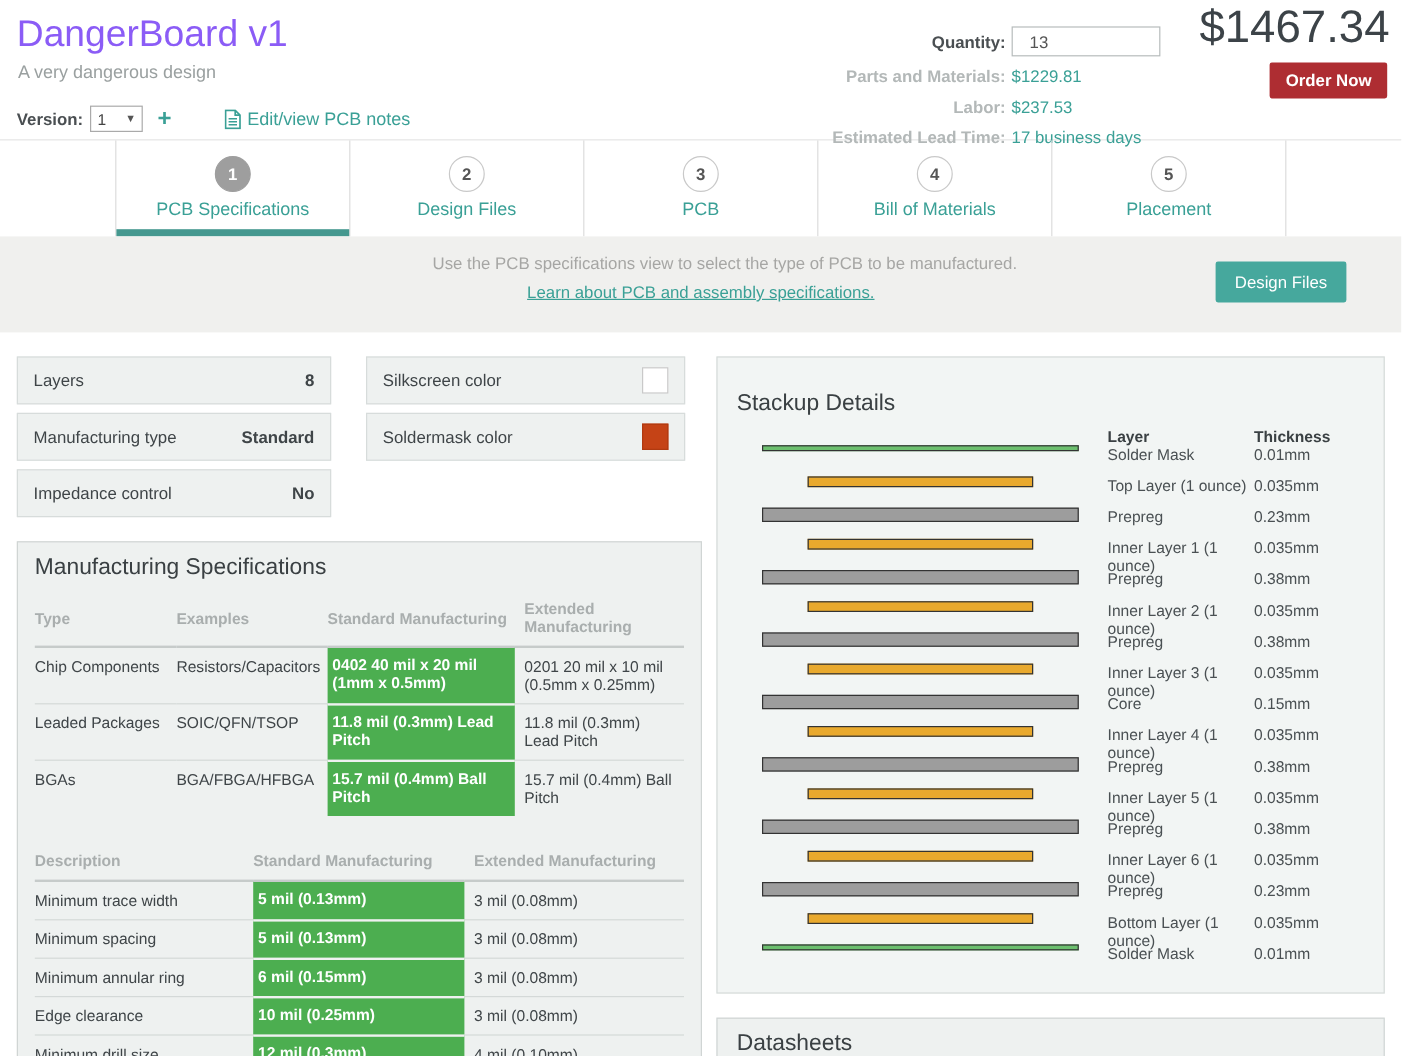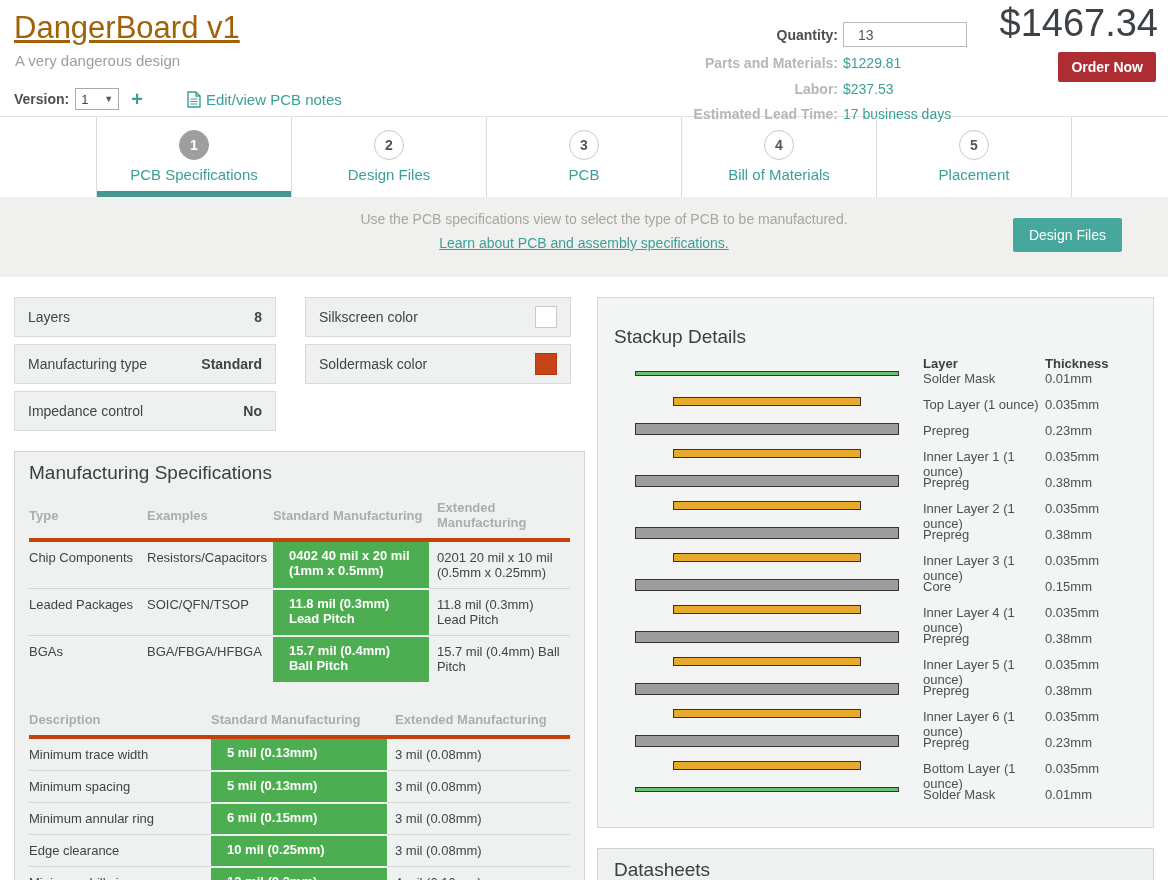--- a/index.html
+++ b/index.html
@@ -1,21 +1,21 @@
 <!DOCTYPE html>
 <html><head>
 <meta charset="utf-8">
 <style>
   * { margin:0; padding:0; box-sizing:border-box; }
   body { font-family:"Liberation Sans", sans-serif; background:#fff; }
   #page { width:1168px; height:880px; overflow:hidden; background:#fff; position:relative; }
 
   
   .header { position:relative; height:116px; background:#fff; }
-  .title { position:absolute; left:14px; top:10px; font-size:31px; font-weight:500; color:#a16207;text-decoration:underline; }
+  .title { position:absolute; left:14px; top:10px; font-size:31px; font-weight:500; color:#8b5cf6; }
   .subtitle { position:absolute; left:15px; top:52px; font-size:15px; color:#9aa0a0; }
   .version-row { position:absolute; left:14px; top:88px; display:flex; align-items:center; font-size:14px; }
   .version-label { font-weight:bold; color:#4a4f52; }
   .version-select { margin-left:6px; width:44px; height:22px; border:1px solid #aaa; background:#fff;
     display:flex; align-items:center; justify-content:space-between; padding:0 5px; font-size:13px; color:#444; cursor:pointer; }
   .version-caret { font-size:9px; color:#555; }
   .plus-icon { margin-left:12px; color:#3aa096; font-size:20px; font-weight:bold; line-height:18px; cursor:pointer; }
   .notes-link { margin-left:44px; display:flex; align-items:center; gap:5px; color:#3aa096; font-size:15px; text-decoration:none; cursor:pointer; }
 
   .pricing { position:absolute; right:0; top:12px; width:488px; height:116px;text-decoration:underline; }
@@ -62,23 +62,23 @@
   .swatch-orange { background:#c54316; border-color:#b03a10; }
 
   .panel { background:#eef1f0; border:1px solid #d0d5d4; }
   .mfg-panel { margin-top:20px; padding:10px 14px 14px; }
   .panel-title { font-size:19px; color:#3a4043; font-weight:normal; }
 
   table { border-collapse:collapse; width:100%; font-size:13px; color:#3f4548; }
   .mfg-panel table { margin-top:10px; }
   th { text-align:left; color:#a9aeae; font-weight:bold; font-size:13px; padding:6px 6px 8px 0; border-bottom:2px solid #c6cbca; }
   td { padding:8px 6px 8px 0; border-top:1px solid #d4d9d8; vertical-align:top; }
-  tr:first-child td { border-top:4px solid #c2410c; }
+  tr:first-child td { border-top:2px solid #c2410c; }
   thead tr:first-child th { border-top:none; }
-  td.green { background:#4cae50; color:#fff; font-weight:bold; padding:6px 16px; border-top:2px solid #eef1f0; }
+  td.green { background:#4cae50; color:#fff; font-weight:bold; padding:6px 4px; border-top:2px solid #eef1f0; }
   .t1 .c1 { width:118px; } .t1 .c2 { width:112px; } .t1 .c3 { width:156px; } 
   .t1 td.c4, .t1 th.c4 { padding-left:8px; }
   .t2 { margin-top:24px !important; }
   .t2 .c1 { width:182px; } .t2 .c2 { width:176px; }
   .t2 td.c3, .t2 th.c3, .t1 th.c4 { padding-left:8px; }
 
   
   .stackup-panel { background:#f2f5f4; border:1px solid #d5dad9; padding:28px 16px 14px; }
   .stk-header { display:flex; margin-top:8px; font-size:13px; font-weight:bold; color:#3a4043; }
   .stk-row { display:flex; align-items:flex-start; height:26px; font-size:13px; color:#4a5053; }

